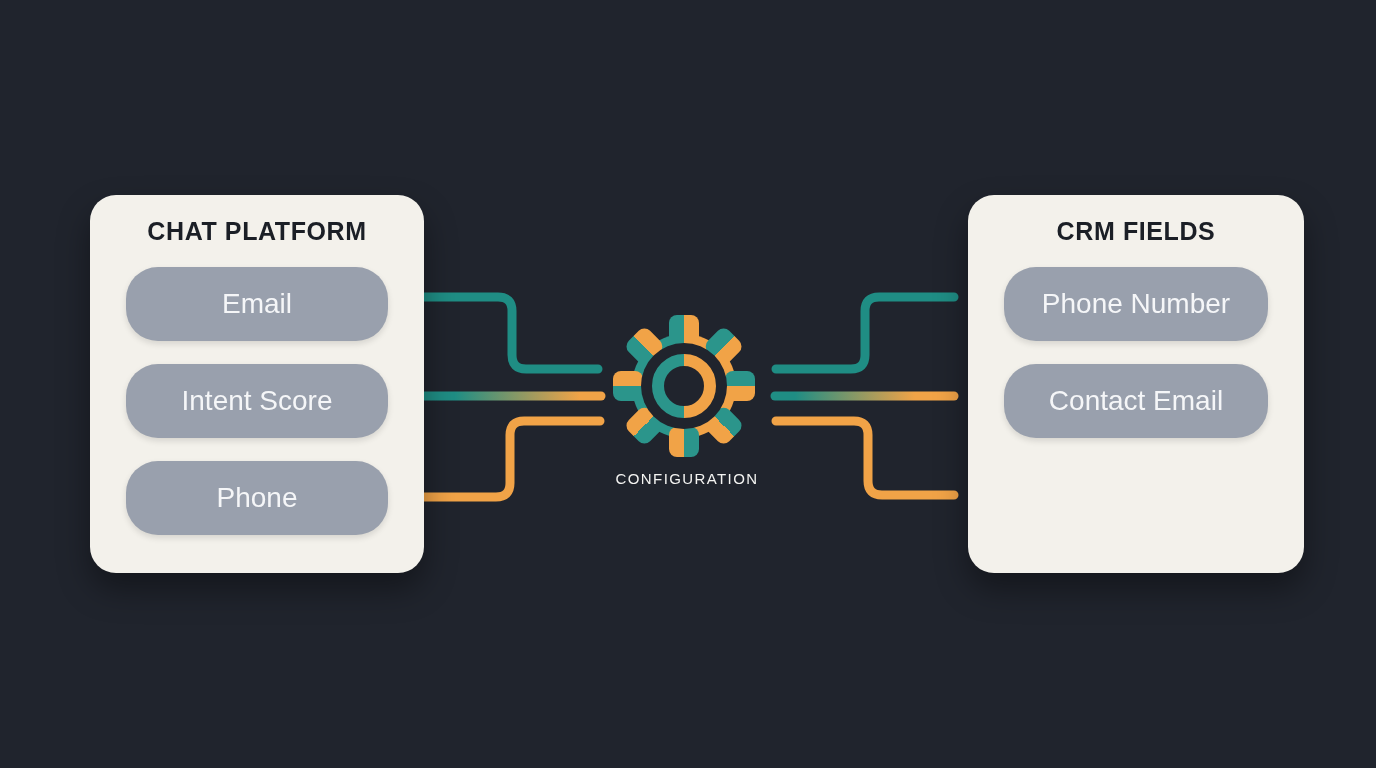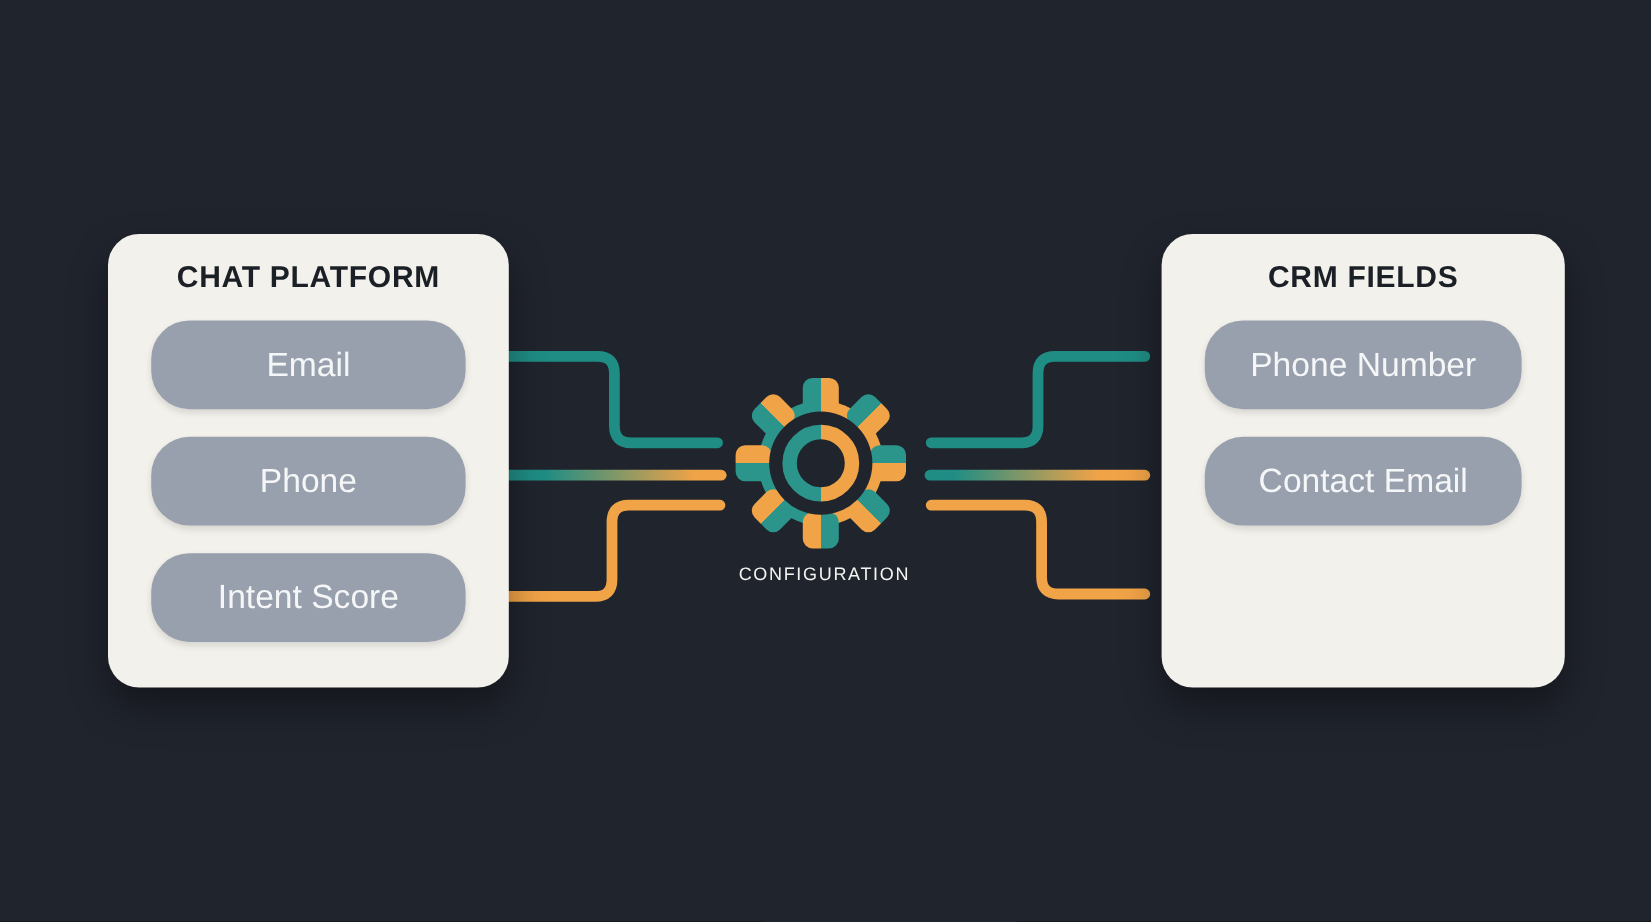--- a/index.html
+++ b/index.html
@@ -76,22 +76,22 @@
         <rect x="669" y="315" width="30" height="30" rx="8" transform="rotate(315 684 386)"></rect>
       </g>
       <circle cx="684" cy="386" r="43" fill="#20242D"></circle>
       <circle cx="684" cy="386" r="26" fill="none" stroke="url(#halfGrad)" stroke-width="12"></circle>
     </g>
   </svg>
 
   <div class="panel left">
     <div class="panel-title">CHAT PLATFORM</div>
     <div class="pill">Email</div>
+    <div class="pill">Intent Score</div>
     <div class="pill">Phone</div>
-    <div class="pill">Intent Score</div>
   </div>
 
   <div class="panel right">
     <div class="panel-title">CRM FIELDS</div>
     <div class="pill">Phone Number</div>
     <div class="pill">Contact Email</div>
   </div>
 
   <div class="config-label">CONFIGURATION</div>
 

